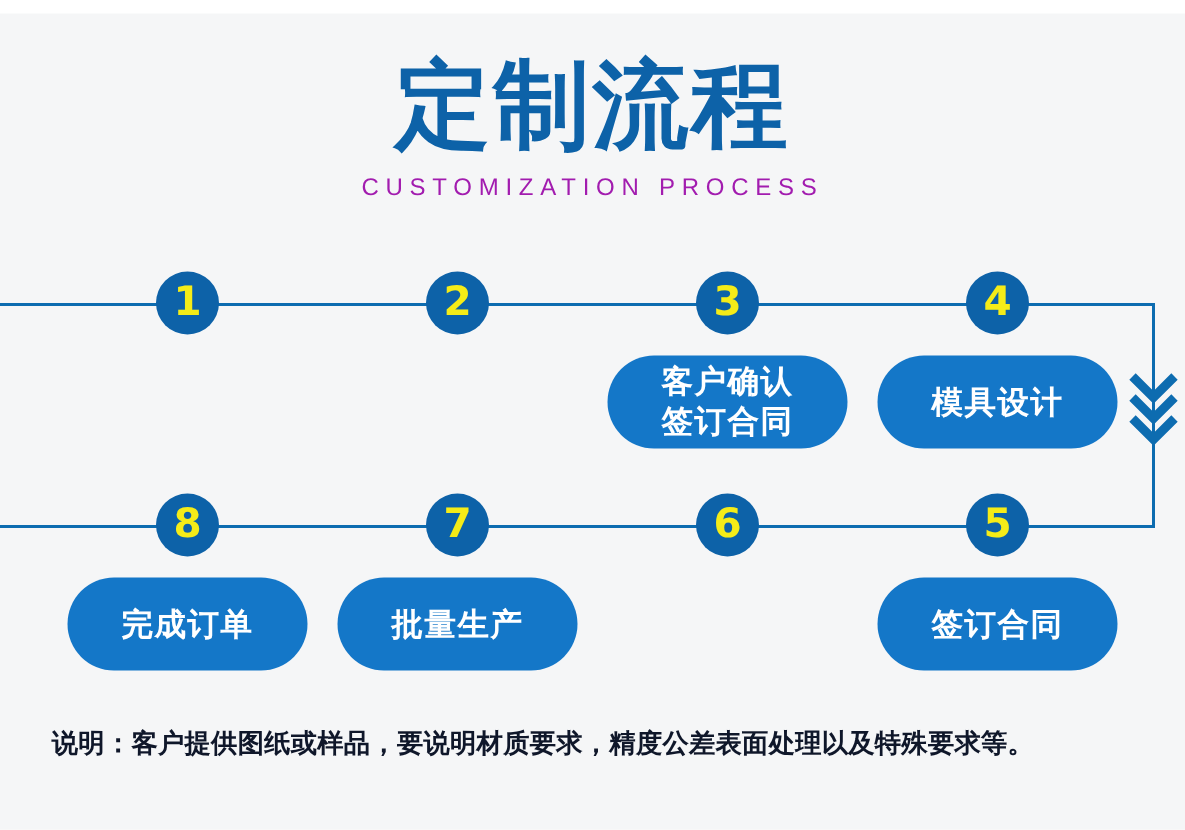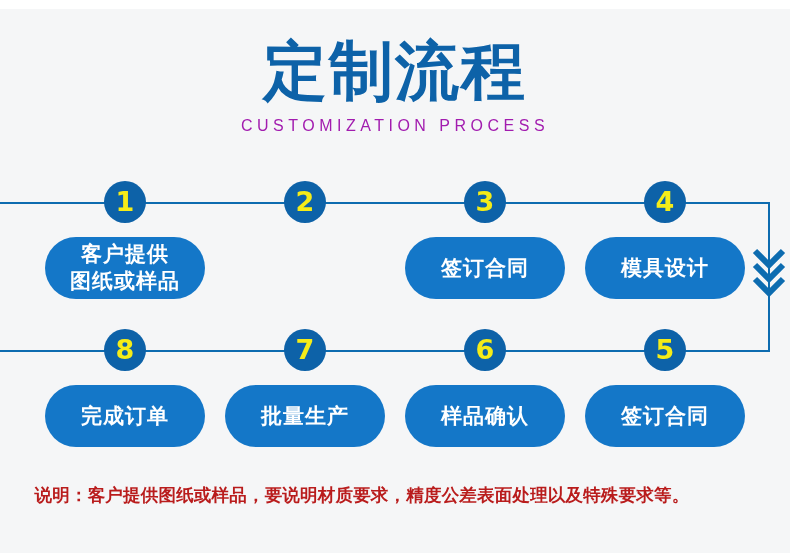--- a/index.html
+++ b/index.html
@@ -155,21 +155,21 @@
   .step.c3 { left: 400px; }
   .step.c4 { left: 580px; }
 
   
   .note {
     position: absolute;
     left: 0;
     top: 483px;
     width: 724px;
     text-align: center;
-    color: #b91c1c;
+    color: #0f172a;
     font-size: 17.5px;
     font-weight: bold;
     letter-spacing: 0.2px;
     font-family: "DejaVu Sans", "Liberation Sans", sans-serif;
   }
 </style>
 </head>
 <body>
 
 <div id="root">
@@ -194,33 +194,30 @@
       <svg class="chev" viewBox="0 0 34 22">
         <polyline points="3,3 17,17 31,3" fill="none" stroke="#0d6cb0" stroke-width="6" stroke-linecap="butt" stroke-linejoin="miter"></polyline>
       </svg>
       <svg class="chev" viewBox="0 0 34 22">
         <polyline points="3,3 17,17 31,3" fill="none" stroke="#0d6cb0" stroke-width="6" stroke-linecap="butt" stroke-linejoin="miter"></polyline>
       </svg>
     </div>
 
     <div class="step r1 c1">
       <div class="circle">1</div>
-      <div class="pill">
-        <span class="ln">客户提供</span>
-        <span class="ln">图纸或样品</span>
-      </div>
     </div>
 
     <div class="step r1 c2">
       <div class="circle">2</div>
     </div>
 
     <div class="step r1 c3">
       <div class="circle">3</div>
       <div class="pill">
+        <span class="ln">客户确认</span>
         <span class="ln">签订合同</span>
       </div>
     </div>
 
     <div class="step r1 c4">
       <div class="circle">4</div>
       <div class="pill">
         <span class="ln">模具设计</span>
       </div>
     </div>
@@ -234,23 +231,20 @@
 
     <div class="step r2 c2">
       <div class="circle">7</div>
       <div class="pill">
         <span class="ln">批量生产</span>
       </div>
     </div>
 
     <div class="step r2 c3">
       <div class="circle">6</div>
-      <div class="pill">
-        <span class="ln">样品确认</span>
-      </div>
     </div>
 
     <div class="step r2 c4">
       <div class="circle">5</div>
       <div class="pill">
         <span class="ln">签订合同</span>
       </div>
     </div>
 
   </div>

